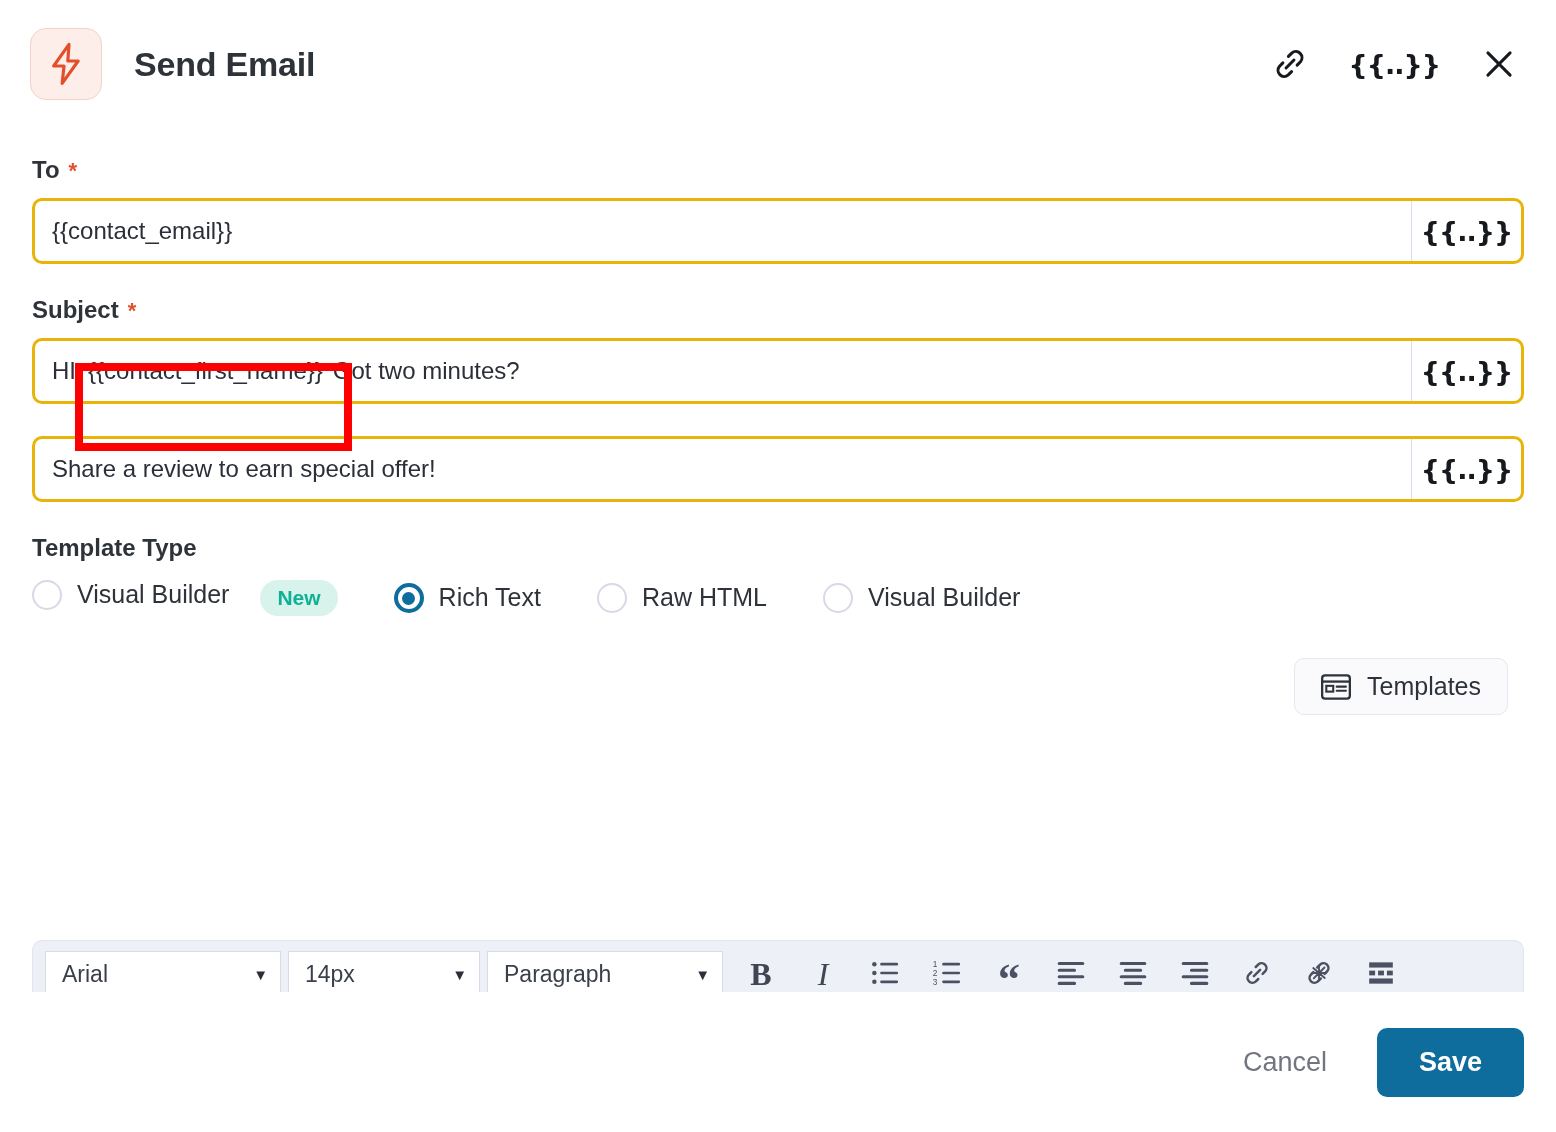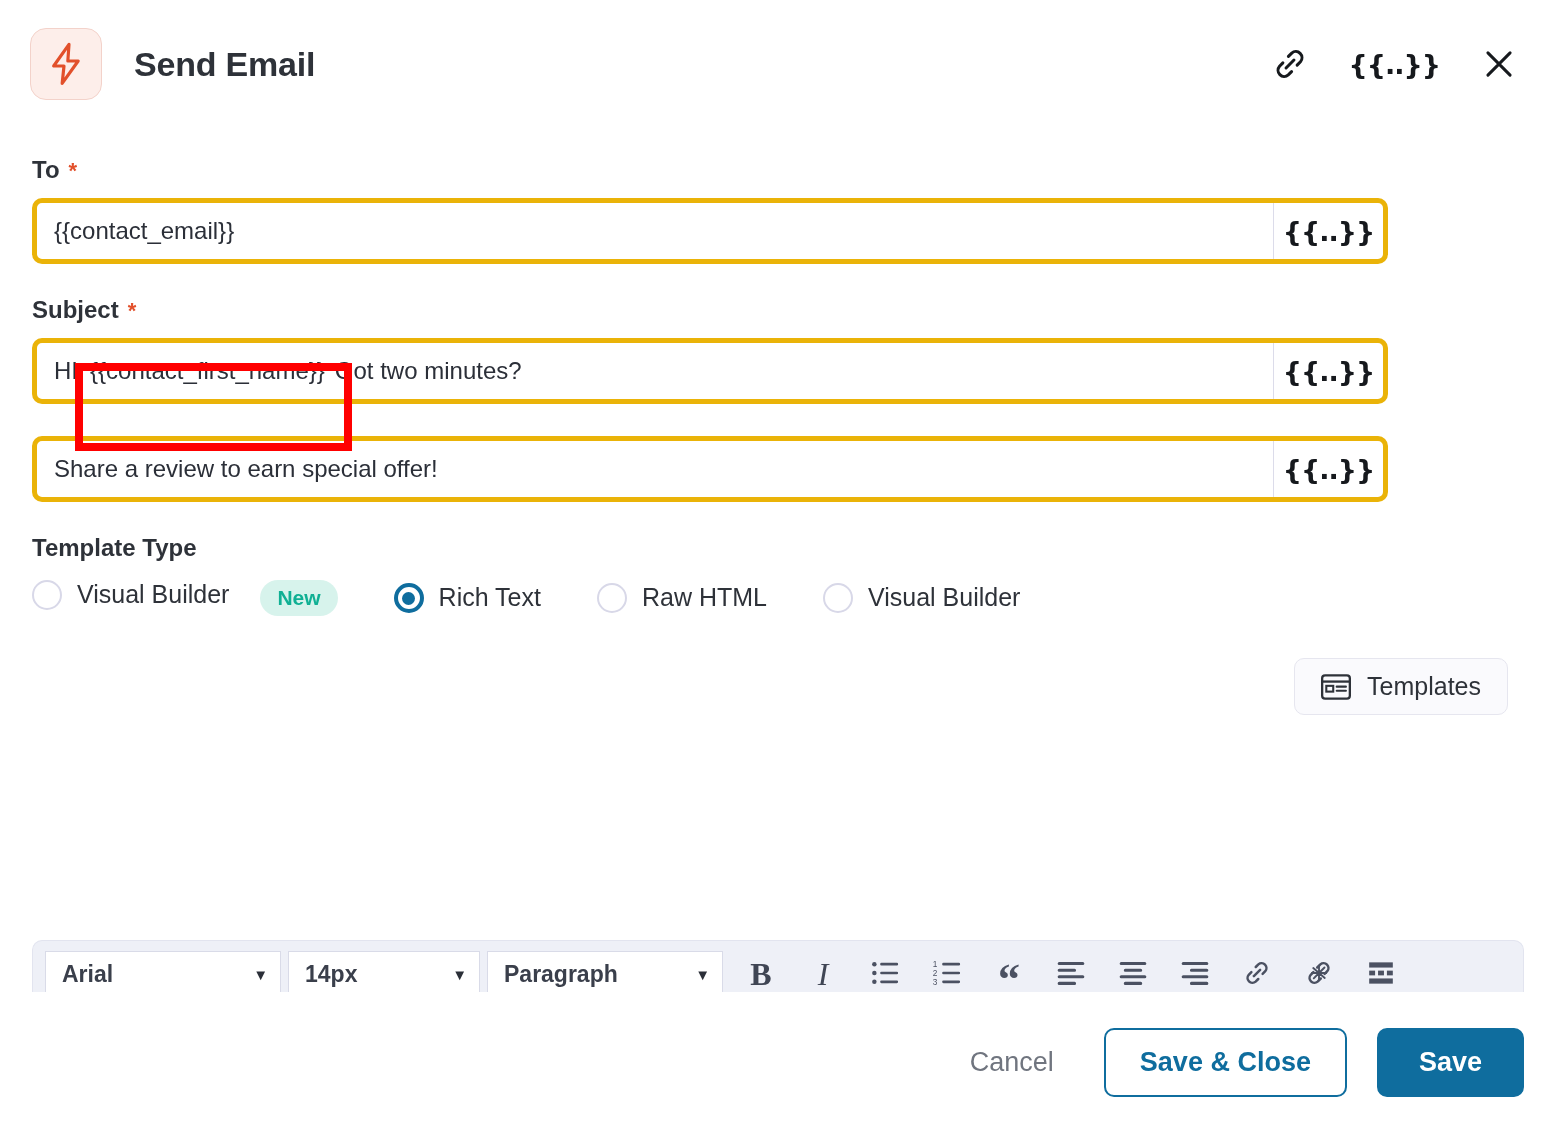--- a/index.html
+++ b/index.html
@@ -85,23 +85,23 @@
   }
   .req {
     color: #e2502b;
     font-size: 22px;
     font-weight: 700;
   }
 
   .input-group {
     display: flex;
     align-items: stretch;
-    width: 1356px;
+    width: 1492px;
     height: 66px;
-    border: 5px solid #eab308;
+    border: 3px solid #eab308;
     border-radius: 10px;
     background: #ffffff;
   }
   .input-group .textval {
     flex: 1;
     display: flex;
     align-items: center;
     padding: 0 17px;
     font-size: 24px;
     color: #2b2f38;
@@ -211,21 +211,20 @@
     background: #ffffff;
     border: 1px solid #d9dbe8;
     display: flex;
     align-items: center;
     padding: 0 12px 0 16px;
     font-size: 23px;
     color: #3a3f4b;
     margin-right: 7px;
     cursor: pointer;
     font-family: "Liberation Sans", sans-serif;
-    font-weight: bold;
   }
   .tb-select .cap { white-space: nowrap; }
   .tb-select .caret {
     margin-left: auto;
     padding-left: 18px;
     font-size: 15px;
     color: #2b2f38;
   }
   .tb-select.w1 { width: 236px; }
   .tb-select.w2 { width: 192px; }
@@ -539,19 +538,18 @@
           <rect x="17" y="9" width="5" height="4" fill="#4b5162"></rect>
           <rect x="2" y="15.6" width="20" height="4.4" fill="#4b5162"></rect>
         </svg>
       </span>
     </button>
 
   </div>
 
   <div class="footer">
     <button class="btn-cancel">Cancel</button>
-    <button class="btn-outline">Save &amp; Close</button>
     <button class="btn-primary">Save</button>
   </div>
 
   <div class="annotation-box"></div>
 
 </div>
 
 </body></html>

